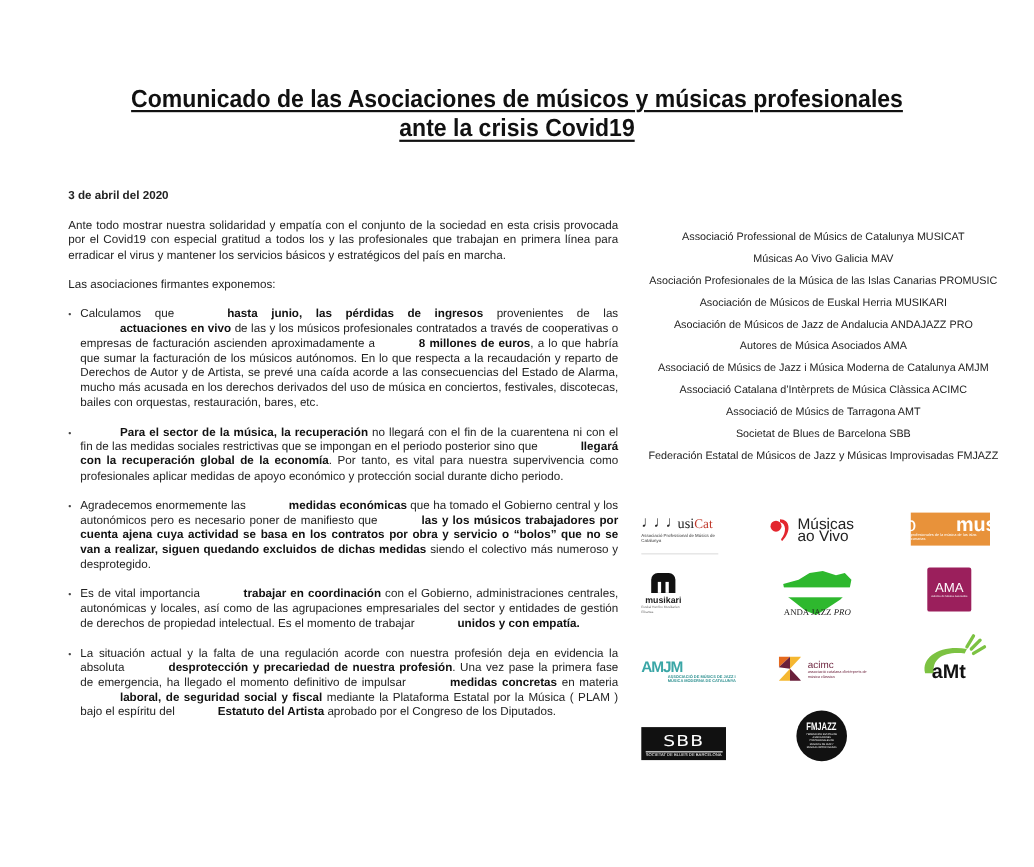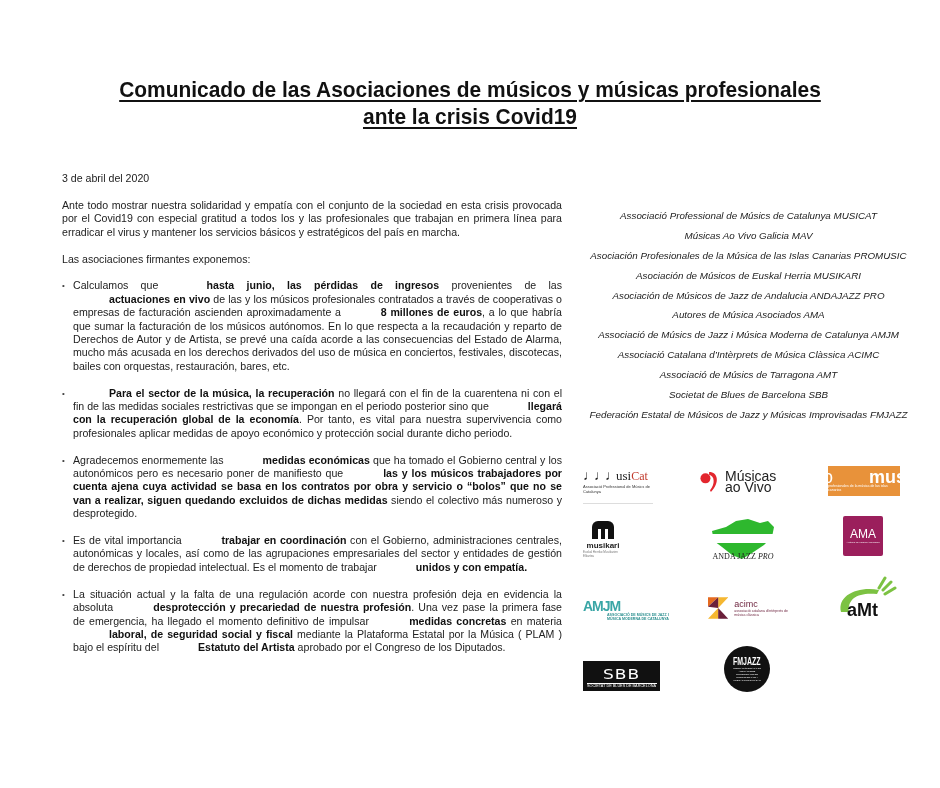--- a/index.html
+++ b/index.html
@@ -1,26 +1,26 @@
 <!DOCTYPE html>
 <html><head>
 <meta charset="utf-8">
 <style>
   html, body { margin:0; padding:0; background:#ffffff; }
   body { width:940px; height:788px; position:relative; overflow:hidden; font-family:"Liberation Sans", sans-serif; color:#1a1a1a; }
   .title { position:absolute; left:40px; top:76px; width:860px; text-align:center; font-family:"Liberation Sans", sans-serif; font-weight:bold; font-size:22.5px; line-height:27px; text-decoration:underline; text-decoration-thickness:2px; text-underline-offset:3px; color:#111; transform:scaleX(0.93); transform-origin:center; }
   .left { position:absolute; left:62px; top:172px; width:500px; font-size:10.6px; line-height:13.4px; text-align:justify; color:#222; }
   .left p { margin:0; }
-  .date { font-weight:normal; margin-bottom:13.6px !important; }
+  .date { font-weight:bold; margin-bottom:13.6px !important; }
   .gap { height:13.4px; }
   .bullets { list-style:none; margin:0; padding:0; }
   .bullets li { position:relative; padding-left:11px; margin-bottom:13.4px; text-align:justify; }
   .bullets li::before { content:"•"; position:absolute; left:0; top:0; font-size:8px; color:#444; }
   b { font-weight:bold; color:#111;padding-left:36px; }
-  .right { position:absolute; left:576px; top:209px; width:345px; text-align:center; font-style:italic; font-size:9.8px; color:#222; }
+  .right { position:absolute; left:576px; top:209px; width:345px; text-align:center; font-size:9.8px; color:#222; }
   .right div { height:19.9px; line-height:14px; white-space:nowrap; }
   .logo { position:absolute; display:flex; align-items:center; justify-content:center; }
   .musicat { left:583px; top:458px; width:70px; height:45px; border-bottom:1px solid #ddd; flex-direction:column; align-items:flex-start; }
   .musicat .mc-top { display:flex; align-items:flex-end; font-family:"Liberation Serif", serif; font-size:13px; color:#222; }
   .musicat .notes { font-size:14px; letter-spacing:-3px; }
   .musicat .red { color:#c0392b; font-size:12px; }
   .musicat .sub { font-size:4px; line-height:5px; color:#333; }
   .mav { left:700px; top:462px; width:80px; height:40px; justify-content:flex-start; gap:5px; }
   .mav .dot { width:20px; height:24px; position:relative; }
   .mav .txt { font-size:14px; line-height:11px; color:#222; text-align:left; }

